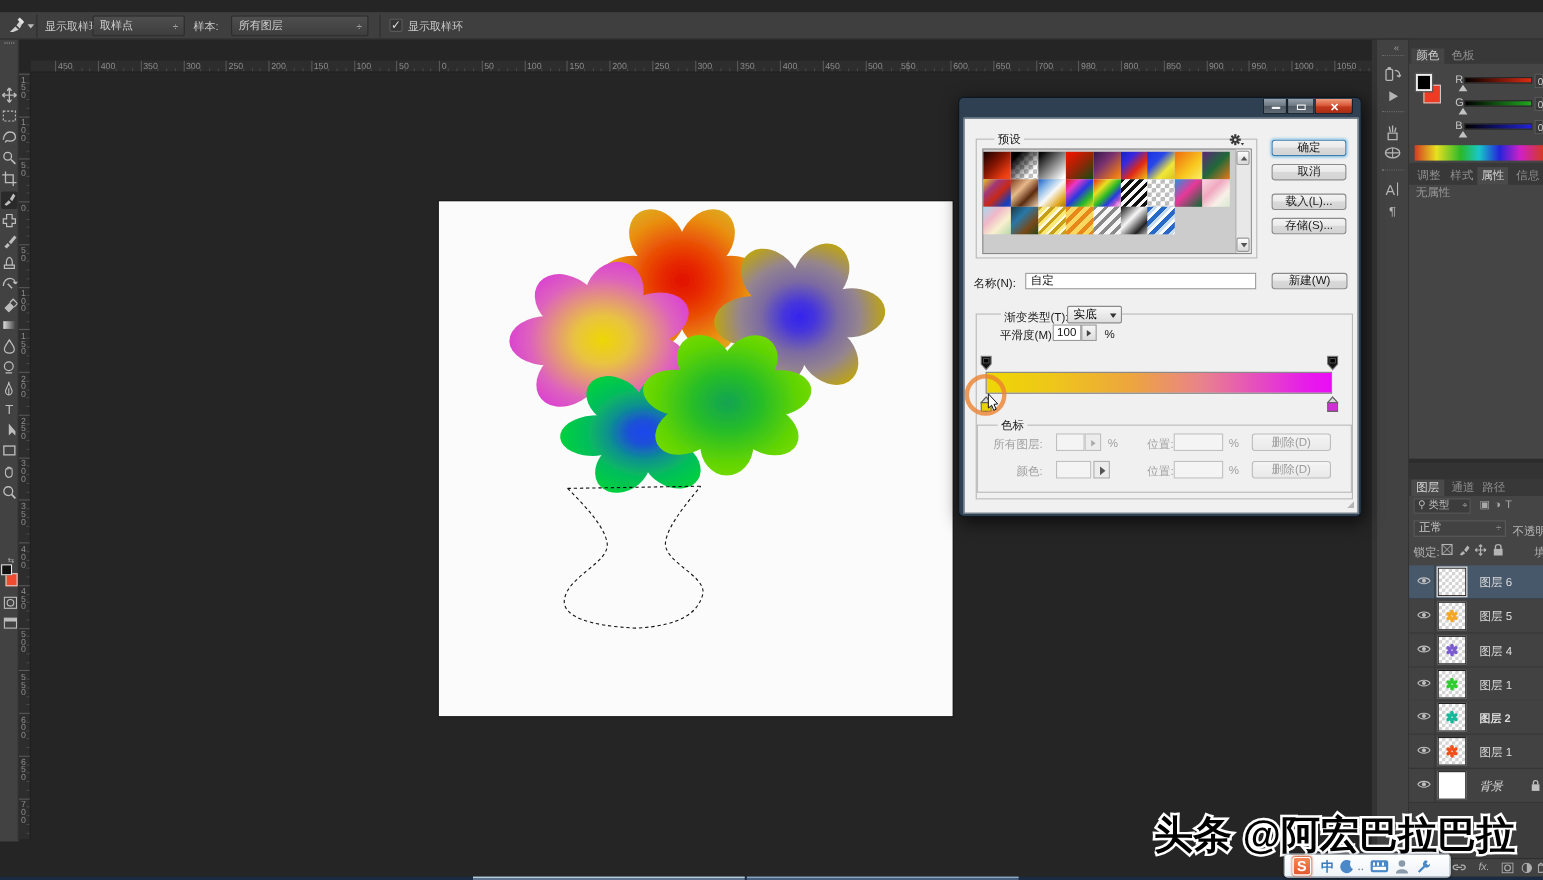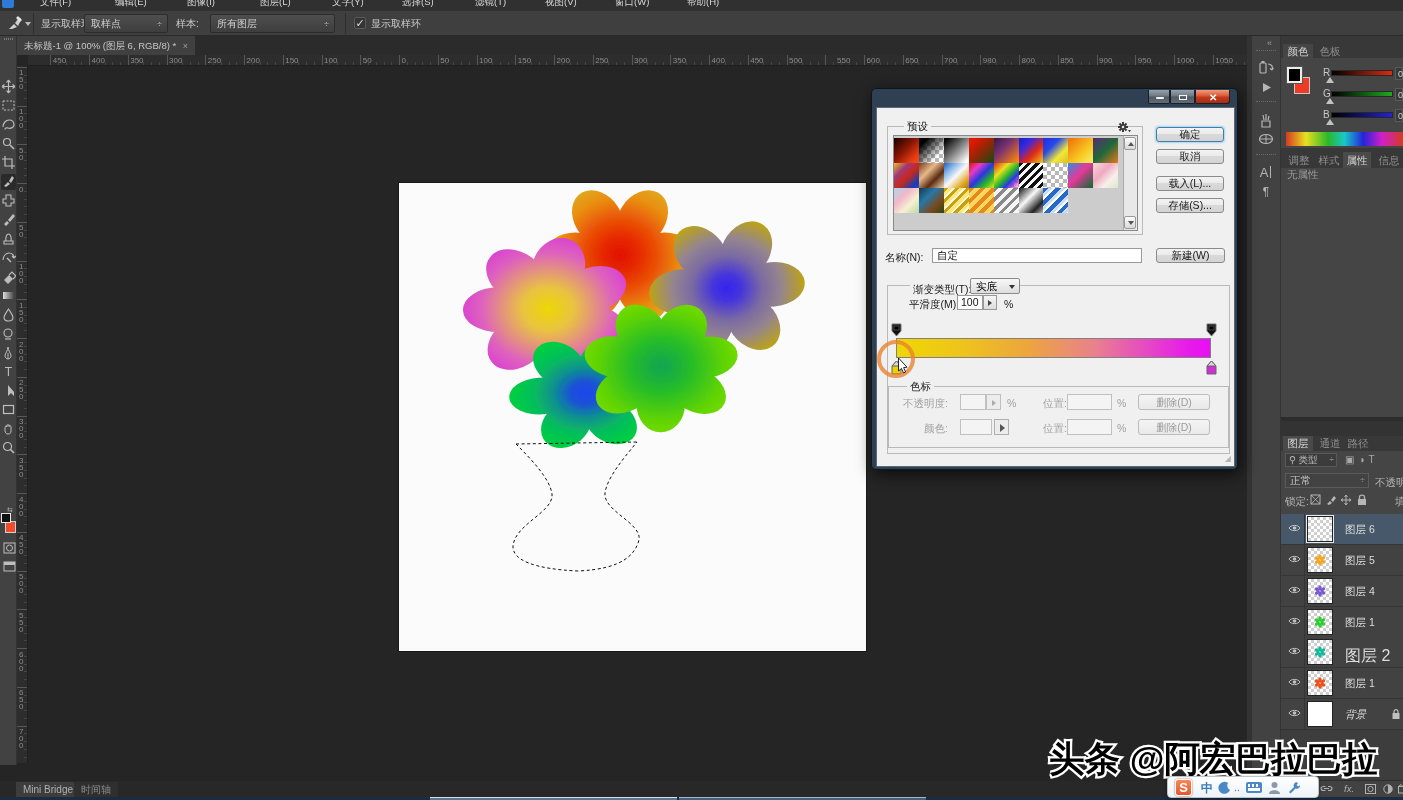--- a/index.html
+++ b/index.html
@@ -28,33 +28,20 @@
 #canvas{left:399px;top:183px;width:467px;height:468px;background:#fbfbfb;box-shadow:0 0 0 1px #181818;}
 #statusbar{left:0;top:763px;width:1247px;height:18px;background:#3f3f3f;border-top:1px solid #2d2d2d;}
 #bottomstrip{left:0;top:781px;width:1247px;height:16px;background:#282828;}
 .chip{position:absolute;top:1px;height:15px;background:#3d3d3d;color:#b0b0b0;font-size:10px;line-height:15px;padding:0 7px;}
 #dock{left:1247px;top:36px;width:156px;height:761px;background:#333333;}
 #taskbar{left:0;top:797px;width:1403px;height:3px;background:#16293e;}
 .stext{position:absolute;font-size:10.5px;color:#c0c0c0;}
 </style></head>
 <body>
 <div id="stage">
-<div class="abs" id="menubar">
-      <div style="position:absolute;left:2px;top:-4px;width:12px;height:12px;background:#2d7bd6;border-radius:2px;"></div>
-      <div class="mi" style="left:40px">文件(F)</div>
-      <div class="mi" style="left:115px">编辑(E)</div>
-      <div class="mi" style="left:187px">图像(I)</div>
-      <div class="mi" style="left:260px">图层(L)</div>
-      <div class="mi" style="left:332px">文字(Y)</div>
-      <div class="mi" style="left:402px">选择(S)</div>
-      <div class="mi" style="left:475px">滤镜(T)</div>
-      <div class="mi" style="left:545px">视图(V)</div>
-      <div class="mi" style="left:615px">窗口(W)</div>
-      <div class="mi" style="left:687px">帮助(H)</div>
-    </div>
 <div class="abs" id="optbar">
       <svg style="position:absolute;left:6px;top:3px" width="18" height="18" viewBox="0 0 18 18">
 <path d="M3 15 L8 10 L11 13 L6 15 Z M9 9 L12 12 L14 8 L15 4 L12 5 Z" fill="#cfcfcf"></path>
 <path d="M12 2 L16 6 L14 8 L10 4 Z" fill="#e3e3e3"></path>
       </svg>
       <div style="position:absolute;left:25px;top:11px;width:0;height:0;border-left:3px solid transparent;border-right:3px solid transparent;border-top:4px solid #bbb;"></div>
       <div style="position:absolute;left:33px;top:2px;width:1px;height:21px;background:#2e2e2e;"></div>
       <div class="olab" style="left:41px">显示取样环:</div>
       <div class="odrop" style="left:84px;width:84px">取样点<span style="position:absolute;right:5px;top:1px;font-size:9px;color:#bbb">÷</span></div>
       <div class="olab" style="left:176px">样本:</div>
@@ -140,23 +127,20 @@
       <div style="position:absolute;left:1px;top:477px;width:10px;height:10px;background:#101010;border:1px solid #e8e8e8;z-index:2;"></div>
       <div style="position:absolute;left:5px;top:485px;width:11px;height:12px;background:#f04b2e;border:1px solid #cfcfcf;"></div>
       <div style="position:absolute;left:2px;top:505px;width:13px;height:11px;"><svg width="15" height="15" viewBox="0 0 15 15">
           <rect x="2" y="2" width="11" height="10" fill="none" stroke="#bdbdbd"></rect>
           <circle cx="7.5" cy="7" r="3" fill="none" stroke="#bdbdbd"></circle>
         </svg></div>
       <div style="position:absolute;left:2px;top:523px;width:13px;height:11px;"><svg width="15" height="15" viewBox="0 0 15 15">
           <rect x="2" y="3" width="11" height="9" fill="none" stroke="#bdbdbd"></rect>
           <rect x="2" y="3" width="11" height="3" fill="#bdbdbd"></rect>
         </svg></div>
-    </div>
-<div class="abs" id="tabbar">
-      <div id="doctab">未标题-1 @ 100% (图层 6, RGB/8) * <span class="x">×</span></div>
     </div>
 <div class="abs" id="hruler">
       <div class="htick" style="left:22.2px"></div>
       <div class="hnum" style="left:24.8px">450</div>
       <div class="hticks" style="left:30.0px"></div>
       <div class="hticks" style="left:37.8px"></div>
       <div class="hticks" style="left:45.5px"></div>
       <div class="hticks" style="left:53.2px"></div>
       <div class="htick" style="left:61.0px"></div>
       <div class="hnum" style="left:63.5px">400</div>
@@ -266,21 +250,21 @@
       <div class="hticks" style="left:735.2px"></div>
       <div class="hticks" style="left:743.0px"></div>
       <div class="hticks" style="left:750.8px"></div>
       <div class="htick" style="left:758.5px"></div>
       <div class="hnum" style="left:761.0px">500</div>
       <div class="hticks" style="left:766.2px"></div>
       <div class="hticks" style="left:774.0px"></div>
       <div class="hticks" style="left:781.8px"></div>
       <div class="hticks" style="left:789.5px"></div>
       <div class="htick" style="left:797.2px"></div>
-      <div class="hnum" style="left:809px">550</div>
+      <div class="hnum" style="left:791px">550</div>
       <div class="hticks" style="left:805.0px"></div>
       <div class="hticks" style="left:812.8px"></div>
       <div class="hticks" style="left:820.5px"></div>
       <div class="hticks" style="left:828.2px"></div>
       <div class="htick" style="left:836.0px"></div>
       <div class="hnum" style="left:838.5px">600</div>
       <div class="hticks" style="left:843.8px"></div>
       <div class="hticks" style="left:851.5px"></div>
       <div class="hticks" style="left:859.2px"></div>
       <div class="hticks" style="left:867.0px"></div>
@@ -534,24 +518,20 @@
           <ellipse cx="262" cy="137.4" rx="24.2" ry="32.4" transform="rotate(128.9 262 183)"></ellipse>
           <ellipse cx="262" cy="137.4" rx="24.2" ry="32.4" transform="rotate(180.3 262 183)"></ellipse>
           <ellipse cx="262" cy="137.4" rx="24.2" ry="32.4" transform="rotate(231.7 262 183)"></ellipse>
           <ellipse cx="262" cy="137.4" rx="24.2" ry="32.4" transform="rotate(283.1 262 183)"></ellipse>
           <ellipse cx="262" cy="137.4" rx="24.2" ry="32.4" transform="rotate(334.6 262 183)"></ellipse>
         </g>
         <path d="M117,261 C133,277 151,296 153,311 C155,329 116,341 114,363 C113,377 135,386 179,388 C223,386 236,372 240,357 C243,340 204,328 206,310 C208,295 224,276 238,259" fill="none" stroke="#111" stroke-width="1" stroke-dasharray="3,2.6"></path>
         <path d="M117,261 L238,259" fill="none" stroke="#111" stroke-width="1" stroke-dasharray="3,2.6"></path>
       </svg>
     </div>
-<div class="abs" id="bottomstrip">
-      <div class="chip" style="left:16px">Mini Bridge</div>
-      <div class="chip" style="left:74px;background:#2f2f2f;color:#8a8a8a">时间轴</div>
-    </div>
 <div class="abs" id="dock" style="left:1247px;top:36px;width:156px;height:761px;background:#333;overflow:hidden;">
       <div style="position:absolute;left:5px;top:0;width:28px;height:761px;background:#424242;"></div>
       <div style="position:absolute;left:20px;top:2px;color:#9a9a9a;font-size:9px;">«</div>
       <div style="position:absolute;left:9px;top:14px;width:20px;border-top:1px dotted #6a6a6a;"></div>
       <div style="position:absolute;left:9px;top:65px;width:20px;border-top:1px dotted #6a6a6a;"></div>
       <div style="position:absolute;left:9px;top:118px;width:20px;border-top:1px dotted #6a6a6a;"></div>
       <svg style="position:absolute;left:12px;top:24px" width="15" height="15" viewBox="0 0 15 15">
         <rect x="1" y="3" width="6" height="10" rx="1" fill="none" stroke="#b5b5b5" stroke-width="1.2"></rect>
         <rect x="2.5" y="1" width="3" height="2" fill="#b5b5b5"></rect>
         <path d="M9 4 C13 4 14 7 13 10 M13 10 L11 8.5 M13 10 L14.5 8" fill="none" stroke="#b5b5b5" stroke-width="1.2"></path>
@@ -691,21 +671,21 @@
       <div style="position:absolute;left:57px;top:601px;width:1px;height:30px;background:#353535;"></div>
       <div style="position:absolute;left:60px;top:603px;width:26px;height:26px;background-image:linear-gradient(45deg,#cfcfcf 25%,transparent 25%,transparent 75%,#cfcfcf 75%),linear-gradient(45deg,#cfcfcf 25%,transparent 25%,transparent 75%,#cfcfcf 75%);background-size:6px 6px;background-position:0 0,3px 3px;background-color:#fff;border:1px solid #222;"></div>
       <svg style="position:absolute;left:67px;top:610px" width="12" height="12" viewBox="0 0 12 12">
         <ellipse cx="6" cy="2.8" rx="1.7" ry="2.6" transform="rotate(0 6 6)" fill="#16b89a"></ellipse>
         <ellipse cx="6" cy="2.8" rx="1.7" ry="2.6" transform="rotate(60 6 6)" fill="#16b89a"></ellipse>
         <ellipse cx="6" cy="2.8" rx="1.7" ry="2.6" transform="rotate(120 6 6)" fill="#16b89a"></ellipse>
         <ellipse cx="6" cy="2.8" rx="1.7" ry="2.6" transform="rotate(180 6 6)" fill="#16b89a"></ellipse>
         <ellipse cx="6" cy="2.8" rx="1.7" ry="2.6" transform="rotate(240 6 6)" fill="#16b89a"></ellipse>
         <ellipse cx="6" cy="2.8" rx="1.7" ry="2.6" transform="rotate(300 6 6)" fill="#16b89a"></ellipse>
       </svg>
-      <div style="position:absolute;left:98px;top:610px;color:#dcdcdc;font-size:16px;">图层 2</div>
+      <div style="position:absolute;left:98px;top:610px;color:#dcdcdc;font-size:10px;font-weight:bold;">图层 2</div>
       <div style="position:absolute;left:34px;top:632px;width:122px;height:31px;background:#424242;border-bottom:1px solid #353535;"></div>
       <svg style="position:absolute;left:41px;top:641px" width="13" height="10" viewBox="0 0 13 10">
         <path d="M1 5 C3 1.5 10 1.5 12 5 C10 8.5 3 8.5 1 5 Z" fill="none" stroke="#c0c0c0" stroke-width="1"></path>
         <circle cx="6.5" cy="5" r="1.8" fill="#c0c0c0"></circle>
       </svg>
       <div style="position:absolute;left:57px;top:632px;width:1px;height:30px;background:#353535;"></div>
       <div style="position:absolute;left:60px;top:634px;width:26px;height:26px;background-image:linear-gradient(45deg,#cfcfcf 25%,transparent 25%,transparent 75%,#cfcfcf 75%),linear-gradient(45deg,#cfcfcf 25%,transparent 25%,transparent 75%,#cfcfcf 75%);background-size:6px 6px;background-position:0 0,3px 3px;background-color:#fff;border:1px solid #222;"></div>
       <svg style="position:absolute;left:67px;top:641px" width="12" height="12" viewBox="0 0 12 12">
         <ellipse cx="6" cy="2.8" rx="1.7" ry="2.6" transform="rotate(0 6 6)" fill="#f05018"></ellipse>
         <ellipse cx="6" cy="2.8" rx="1.7" ry="2.6" transform="rotate(60 6 6)" fill="#f05018"></ellipse>
@@ -847,21 +827,21 @@
         <svg style="position:absolute;left:14px;top:252px" width="11" height="15" viewBox="0 0 11 15">
           <path d="M5.5 1 L10 6 L10 14 L1 14 L1 6 Z" fill="#ecd100" stroke="#666" stroke-width="1"></path>
           <path d="M5.5 1 L10 6 L1 6 Z" fill="#d8d8d8" stroke="#666" stroke-width="1"></path>
         </svg>
         <svg style="position:absolute;left:329px;top:252px" width="11" height="15" viewBox="0 0 11 15">
           <path d="M5.5 1 L10 6 L10 14 L1 14 L1 6 Z" fill="#cf2fd4" stroke="#666" stroke-width="1"></path>
           <path d="M5.5 1 L10 6 L1 6 Z" fill="#d8d8d8" stroke="#666" stroke-width="1"></path>
         </svg>
         <div class="gbox" style="left:11px;top:278px;width:341px;height:62px;"></div>
         <div class="glab" style="left:30px;top:272px;">色标</div>
-        <div class="dtg" style="left:26px;top:289px;">不透明度:</div>
+        <div class="dtg" style="left:26px;top:289px;">所有图层:</div>
         <div style="position:absolute;left:83px;top:286px;width:26px;height:16px;background:#f4f4f4;border:1px solid #c0c0c0;"></div>
         <div style="position:absolute;left:109px;top:286px;width:15px;height:16px;background:#ececec;border:1px solid #c0c0c0;">
           <div style="position:absolute;left:5px;top:4.5px;width:0;height:0;border-top:3.5px solid transparent;border-bottom:3.5px solid transparent;border-left:4px solid #aaa;"></div>
         </div>
         <div class="dtg" style="left:130px;top:289px;">%</div>
         <div class="dtg" style="left:166px;top:289px;">位置:</div>
         <div style="position:absolute;left:190px;top:286px;width:45px;height:16px;background:#f4f4f4;border:1px solid #c0c0c0;"></div>
         <div class="dtg" style="left:240px;top:289px;">%</div>
         <div class="wbtn dis" style="left:261px;top:286px;width:72px;height:16px;line-height:14px;">删除(D)</div>
         <div class="dtg" style="left:47px;top:314px;">颜色:</div>

